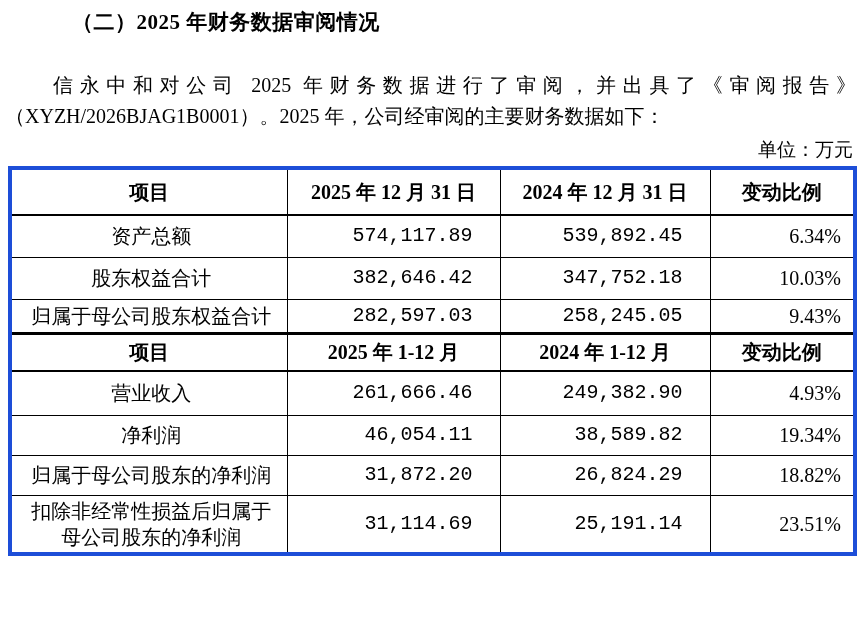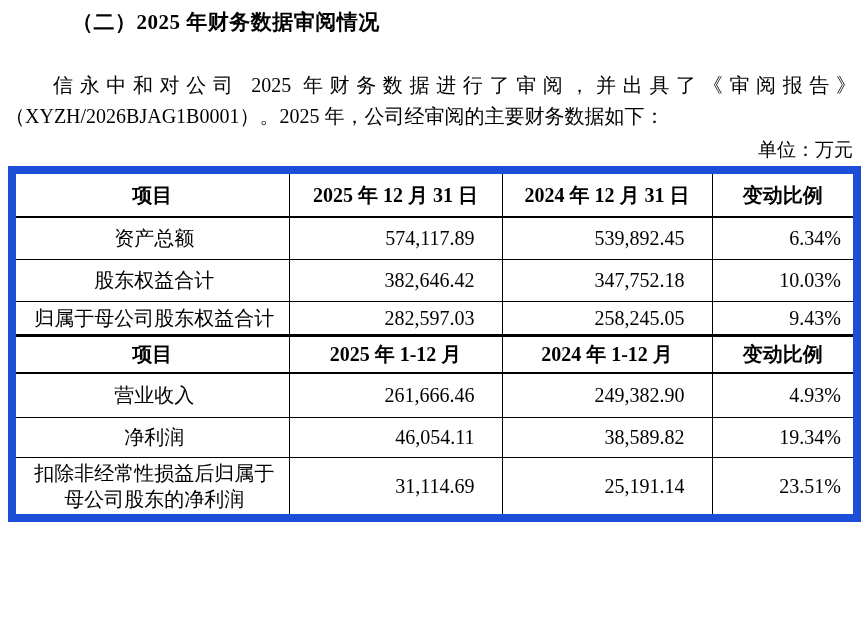--- a/index.html
+++ b/index.html
@@ -38,37 +38,37 @@
     text-align: right;
     font-size: 19px;
     line-height: 24px;
   }
 
   table.fin {
     margin: 4px 0 0 8px;
     width: 845px;
     border-collapse: collapse;
     table-layout: fixed;
-    border: 8px solid #1d4ed8;
+    border: 4px solid #1d4ed8;
     font-size: 20px;
   }
   table.fin th, table.fin td {
     border: 1px solid #000;
     vertical-align: middle;
     line-height: 26px;
   }
   table.fin th {
     font-weight: bold;
     text-align: center;
     font-size: 20px;
   }
   tr.hdr1 th { border-bottom: 2px solid #000; }
   tr.hdr2 th { border-top: 3px solid #000; border-bottom: 2px solid #000; }
   td.item { text-align: center; padding: 2px 6px 2px 10px; }
-  td.num  { text-align: right; padding-right: 27px; }
+  td.num  { text-align: right; padding-right: 27px; font-family: Liberation Mono, monospace; }
   td.pct  { text-align: right; padding-right: 12px; }
 
   tr.hdr1 { height: 47px; }
   tr.r-std { height: 42px; }
   tr.r-4   { height: 34px; }
   tr.hdr2 { height: 38px; }
   tr.r-5   { height: 44px; }
   tr.r-6, tr.r-7 { height: 40px; }
   tr.r-8   { height: 54px; }
 </style>
@@ -127,20 +127,26 @@
         <td class="num">261,666.46</td>
         <td class="num">249,382.90</td>
         <td class="pct">4.93%</td>
       </tr>
       <tr class="r-6">
         <td class="item">净利润</td>
         <td class="num">46,054.11</td>
         <td class="num">38,589.82</td>
         <td class="pct">19.34%</td>
       </tr>
+      <tr class="r-7">
+        <td class="item">归属于母公司股东的净利润</td>
+        <td class="num">31,872.20</td>
+        <td class="num">26,824.29</td>
+        <td class="pct">18.82%</td>
+      </tr>
       <tr class="r-8">
         <td class="item">扣除非经常性损益后归属于母公司股东的净利润</td>
         <td class="num">31,114.69</td>
         <td class="num">25,191.14</td>
         <td class="pct">23.51%</td>
       </tr>
     </tbody>
   </table>
 
 </div>

